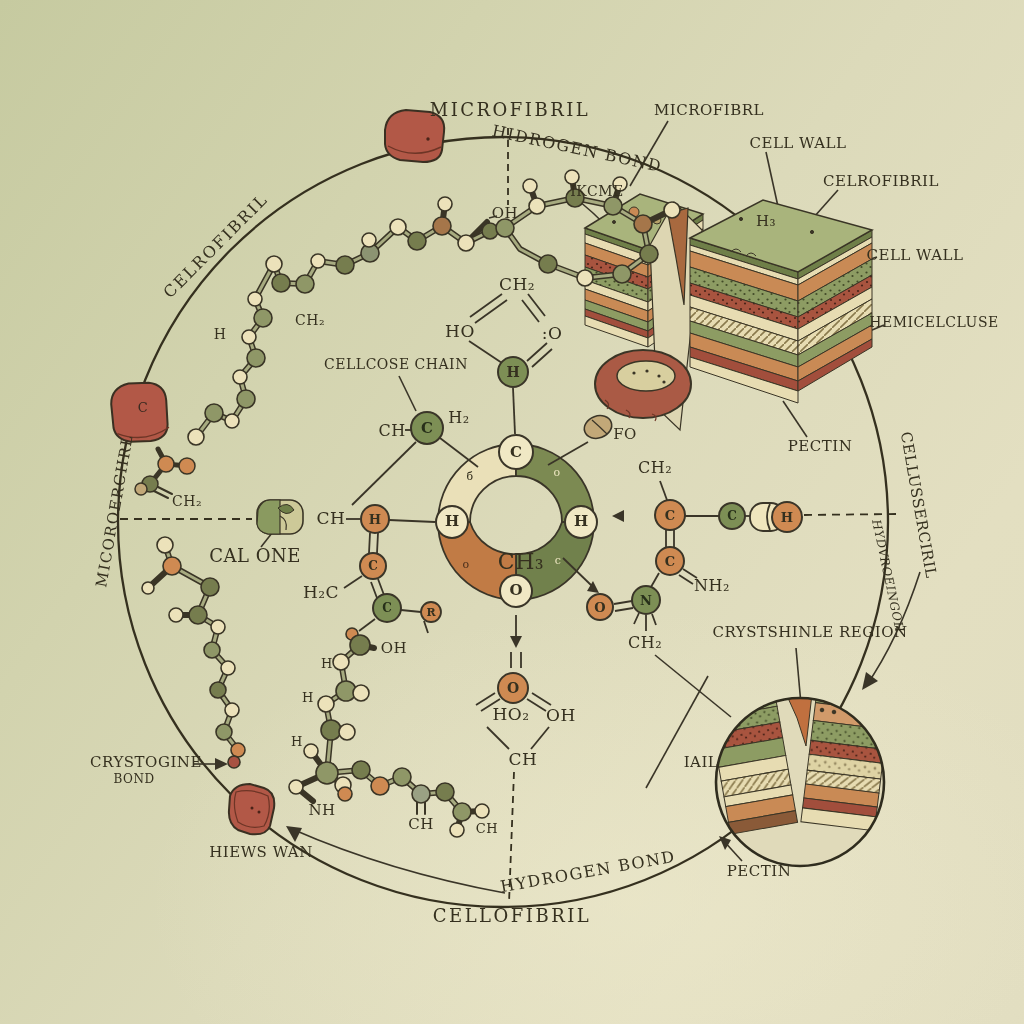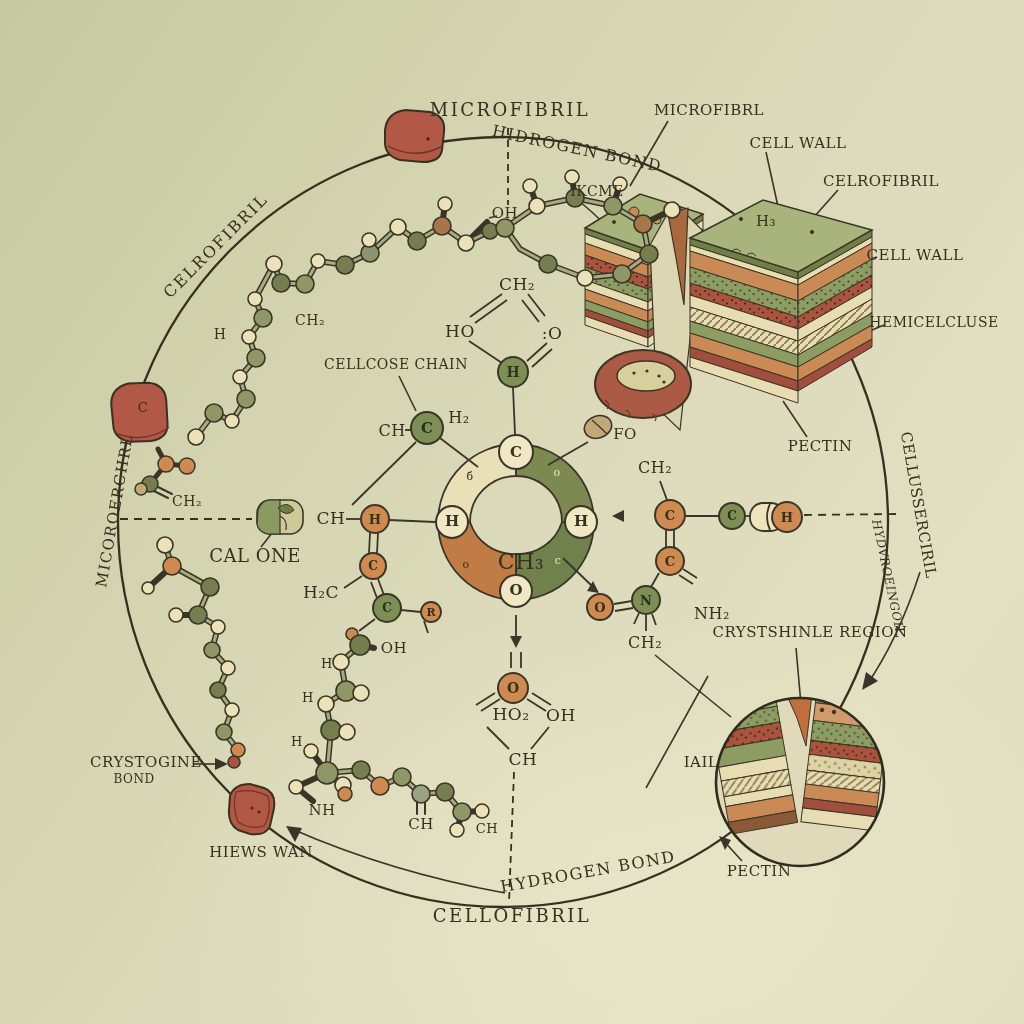--- a/index.html
+++ b/index.html
@@ -440,21 +440,21 @@
 <span class="lbl" style="left:220px;top:334px;font-size:14px;">H</span>
 <span class="lbl" style="left:505px;top:213px;font-size:15px;">OH</span>
 <span class="lbl" style="left:517px;top:284px;font-size:17px;">CH₂</span>
 <span class="lbl" style="left:460px;top:331px;font-size:17px;">HO</span>
 <span class="lbl" style="left:552px;top:333px;font-size:17px;">:O</span>
 <span class="lbl" style="left:396px;top:364px;font-size:14px;text-align:center;">CELLCOSE CHAIN</span>
 <span class="lbl" style="left:392px;top:431px;font-size:16px;">CH</span>
 <span class="lbl" style="left:459px;top:418px;font-size:16px;">H₂</span>
 <span class="lbl" style="left:625px;top:434px;font-size:15px;">FO</span>
 <span class="lbl" style="left:655px;top:468px;font-size:16px;">CH₂</span>
-<span class="lbl" style="left:712px;top:586px;font-size:16px;margin-top:28px;">NH₂</span>
+<span class="lbl" style="left:712px;top:586px;font-size:16px;">NH₂</span>
 <span class="lbl" style="left:645px;top:643px;font-size:16px;">CH₂</span>
 <span class="lbl" style="left:481px;top:714px;font-size:17px;margin-left:30px;">HO₂</span>
 <span class="lbl" style="left:561px;top:715px;font-size:17px;">OH</span>
 <span class="lbl" style="left:523px;top:759px;font-size:17px;">CH</span>
 <span class="lbl" style="left:394px;top:648px;font-size:15px;">OH</span>
 <span class="lbl" style="left:327px;top:663px;font-size:13px;">H</span>
 <span class="lbl" style="left:308px;top:697px;font-size:13px;">H</span>
 <span class="lbl" style="left:297px;top:741px;font-size:13px;">H</span>
 <span class="lbl" style="left:322px;top:810px;font-size:15px;">NH</span>
 <span class="lbl" style="left:421px;top:824px;font-size:15px;">CH</span>

